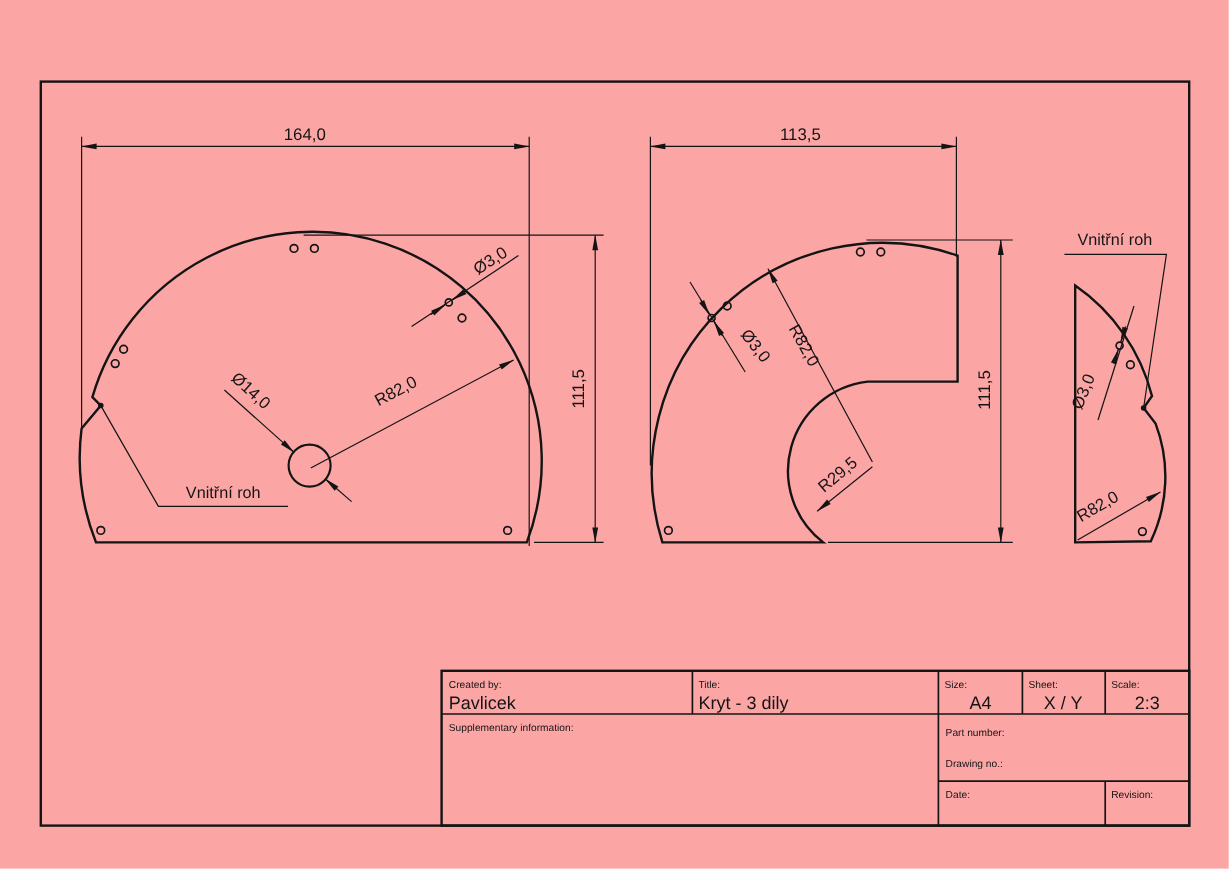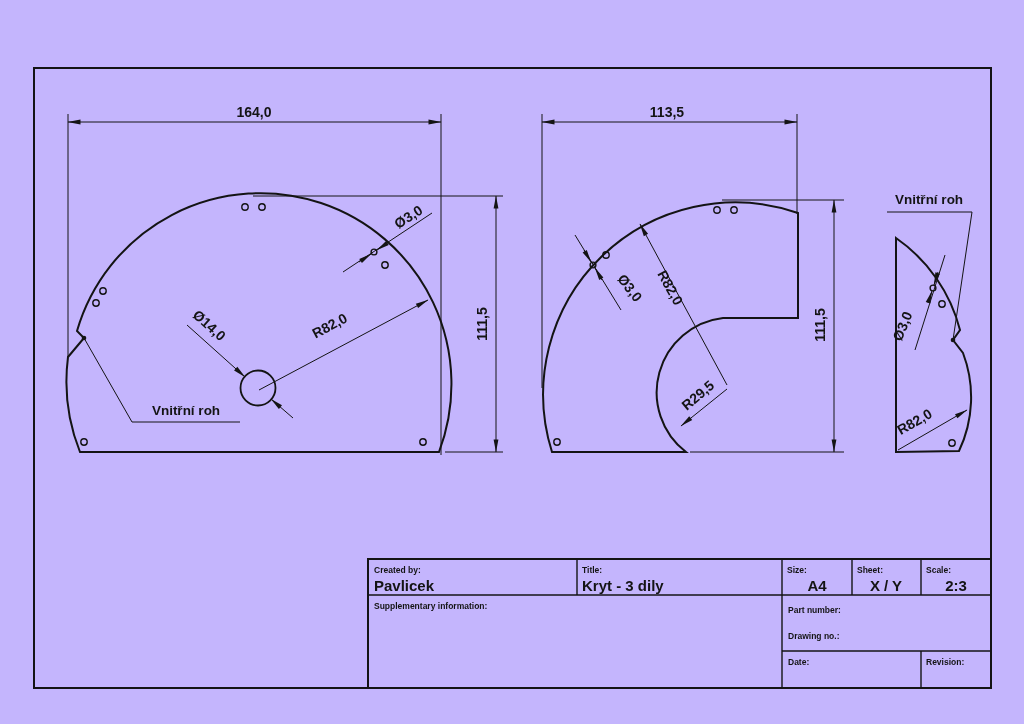--- a/index.html
+++ b/index.html
@@ -1,17 +1,17 @@
 <!DOCTYPE html>
 <html><head>
 <meta charset="utf-8">
 <style>
   html,body{margin:0;padding:0;background:#ffffff;}
-  .canvas{position:relative;width:1024px;height:724px;background:#c4b5fd;overflow:hidden;
-          font-family:"Liberation Sans","DejaVu Sans",sans-serif;font-weight:bold;}
+  .canvas{position:relative;width:1024px;height:724px;background:#fca5a5;overflow:hidden;
+          font-family:"Liberation Sans","DejaVu Sans",sans-serif;}
   svg{position:absolute;left:0;top:0;}
   svg text{fill:#141414;stroke:none;font-family:"Liberation Sans","DejaVu Sans",sans-serif;}
   .dimtxt{font-size:14px;}
   .notetxt{font-size:13.5px;}
   .tb-label{font-size:8.5px;}
   .tb-value{font-size:15px;}
 </style>
 </head>
 <body>
 

